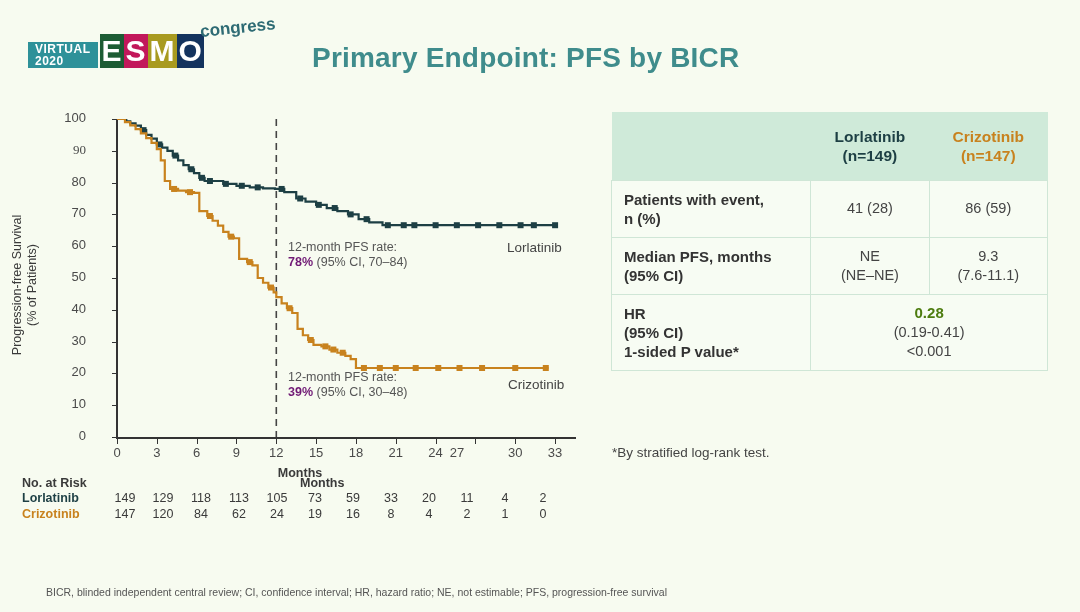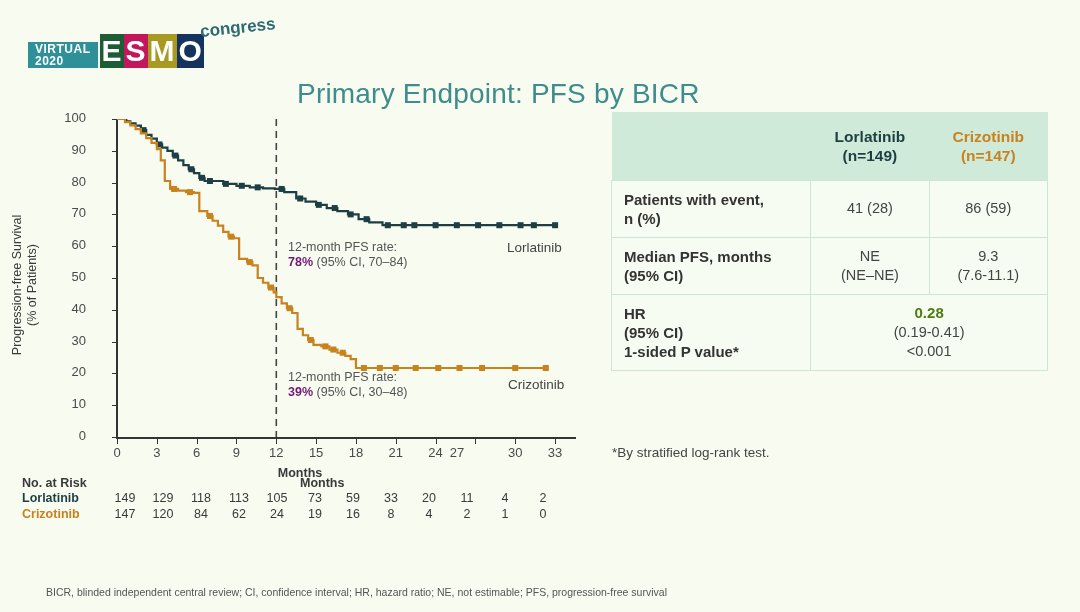--- a/index.html
+++ b/index.html
@@ -29,24 +29,23 @@
   .l-e{background:#1d5c34;}
   .l-s{background:#c2185b;}
   .l-m{background:#a89a20;}
   .l-o{background:#14335e;}
   .esmo-congress{
     position:absolute;left:100px;top:-16px;
     color:#2e6b74;font-size:17px;font-weight:bold;
     transform:rotate(-6deg);
   }
   #slide-title{
-    position:absolute;left:297px;top:42px;
-    font-size:28px;font-weight:normal;color:#3f8c8c;
+    position:absolute;left:312px;top:42px;
+    font-size:28px;font-weight:bold;color:#3f8c8c;
     letter-spacing:.2px;
-    margin-top:36px;
   }
   
   #chart-area{position:absolute;left:0;top:100px;width:600px;height:420px;}
   #y-axis-title{
     position:absolute;left:-105px;top:170px;width:260px;
     transform:rotate(-90deg);
     text-align:center;font-size:12.5px;color:#3a3a3a;line-height:15px;
   }
   .ytick{position:absolute;right:0;font-size:13px;color:#4a4a4a;text-align:right;width:26px;}
   #ylabels{position:absolute;left:56px;top:0;width:30px;height:340px;}
@@ -130,21 +129,21 @@
       <div class="ytick" style="top: 200.8px;">40</div>
       <div class="ytickmark" style="left: 56px; top: 209.8px;"></div>
       <div class="ytick" style="top: 169px; text-align: right;">50</div>
       <div class="ytickmark" style="left: 56px; top: 178px;"></div>
       <div class="ytick" style="top: 137.2px;">60</div>
       <div class="ytickmark" style="left: 56px; top: 146.2px;"></div>
       <div class="ytick" style="top: 105.4px;">70</div>
       <div class="ytickmark" style="left: 56px; top: 114.4px;"></div>
       <div class="ytick" style="top: 73.6px;">80</div>
       <div class="ytickmark" style="left: 56px; top: 82.6px;"></div>
-      <div class="ytick" style="top: 41.8px;">90</div>
+      <div class="ytick" style="top: 41.8px; font-family: Liberation Serif, serif;">90</div>
       <div class="ytickmark" style="left: 56px; top: 50.8px;"></div>
       <div class="ytick" style="top: 10px;">100</div>
       <div class="ytickmark" style="left: 56px; top: 19px;"></div>
     </div>
   <div id="axis-v"></div>
   <div id="axis-h"></div>
   <div id="xlabels">
       <div class="xtickmark" style="left: 117px;"></div>
       <div class="xtick" style="left: 102px;">0</div>
       <div class="xtickmark" style="left: 156.826px;"></div>

